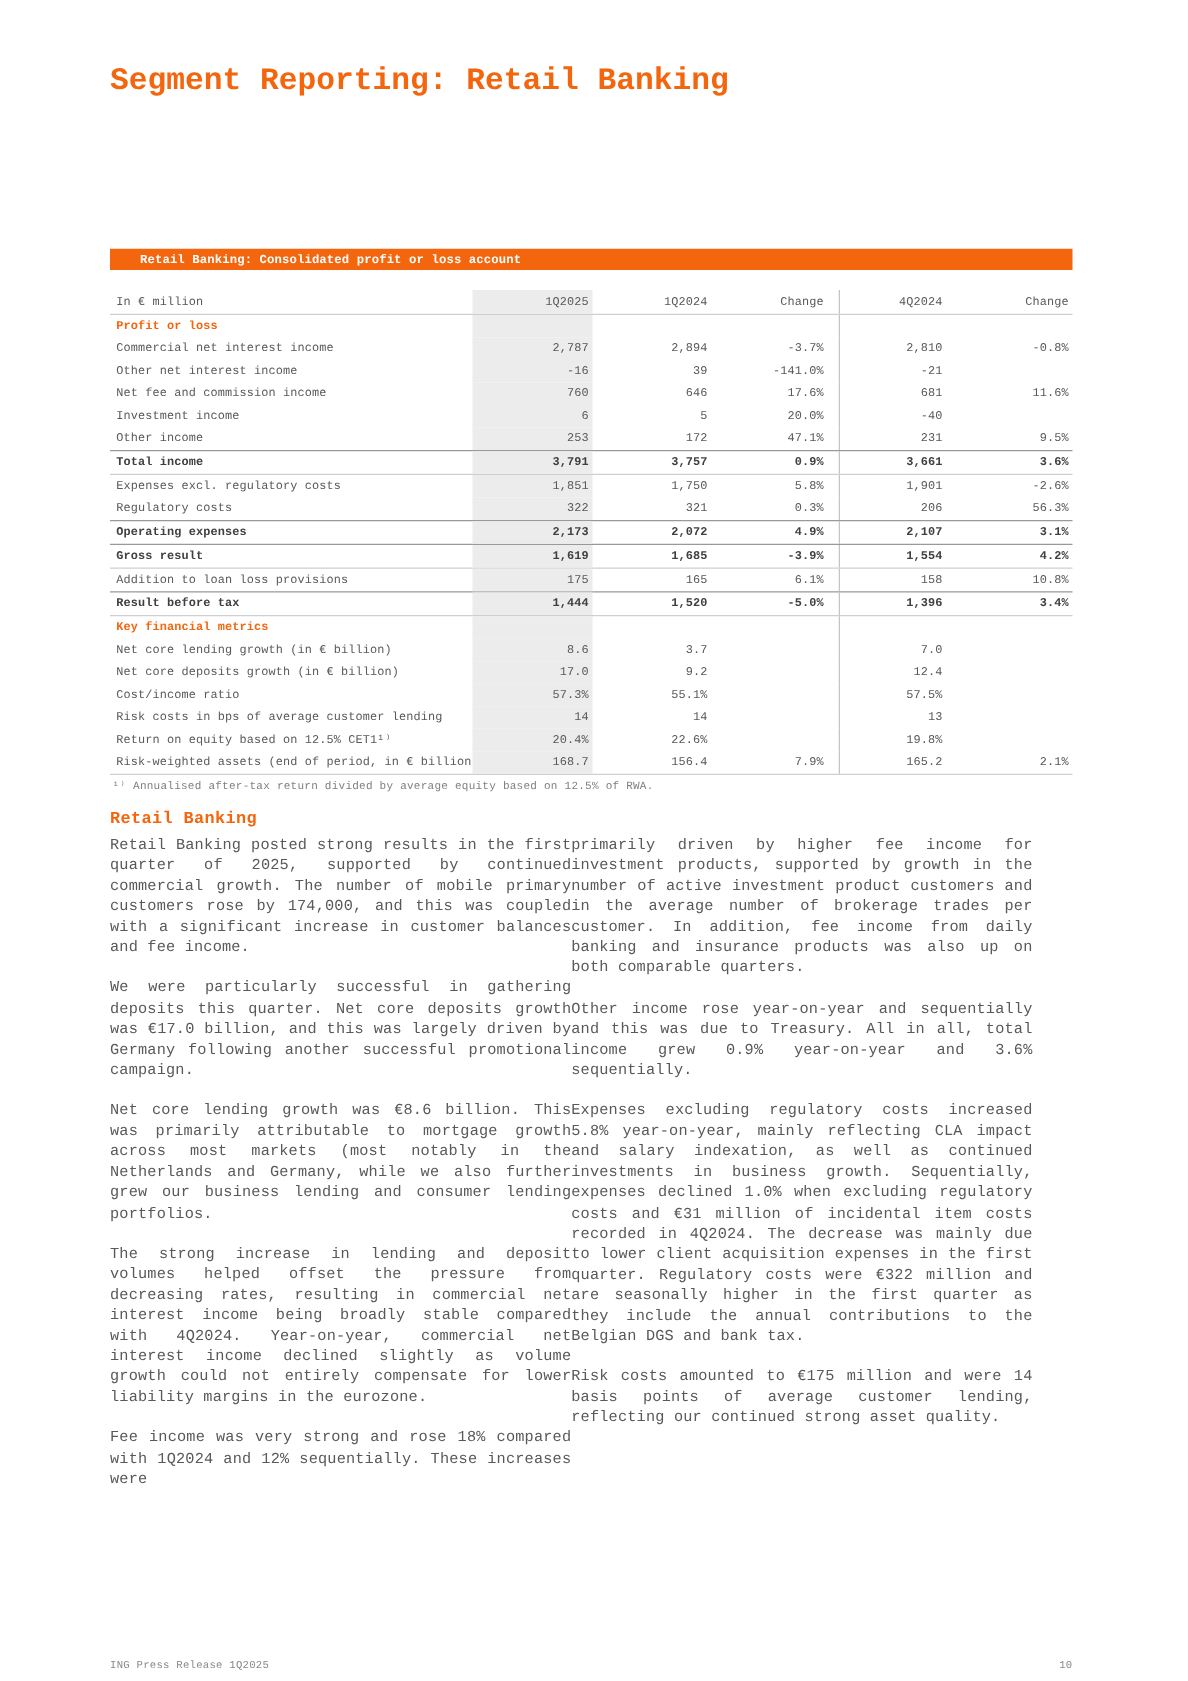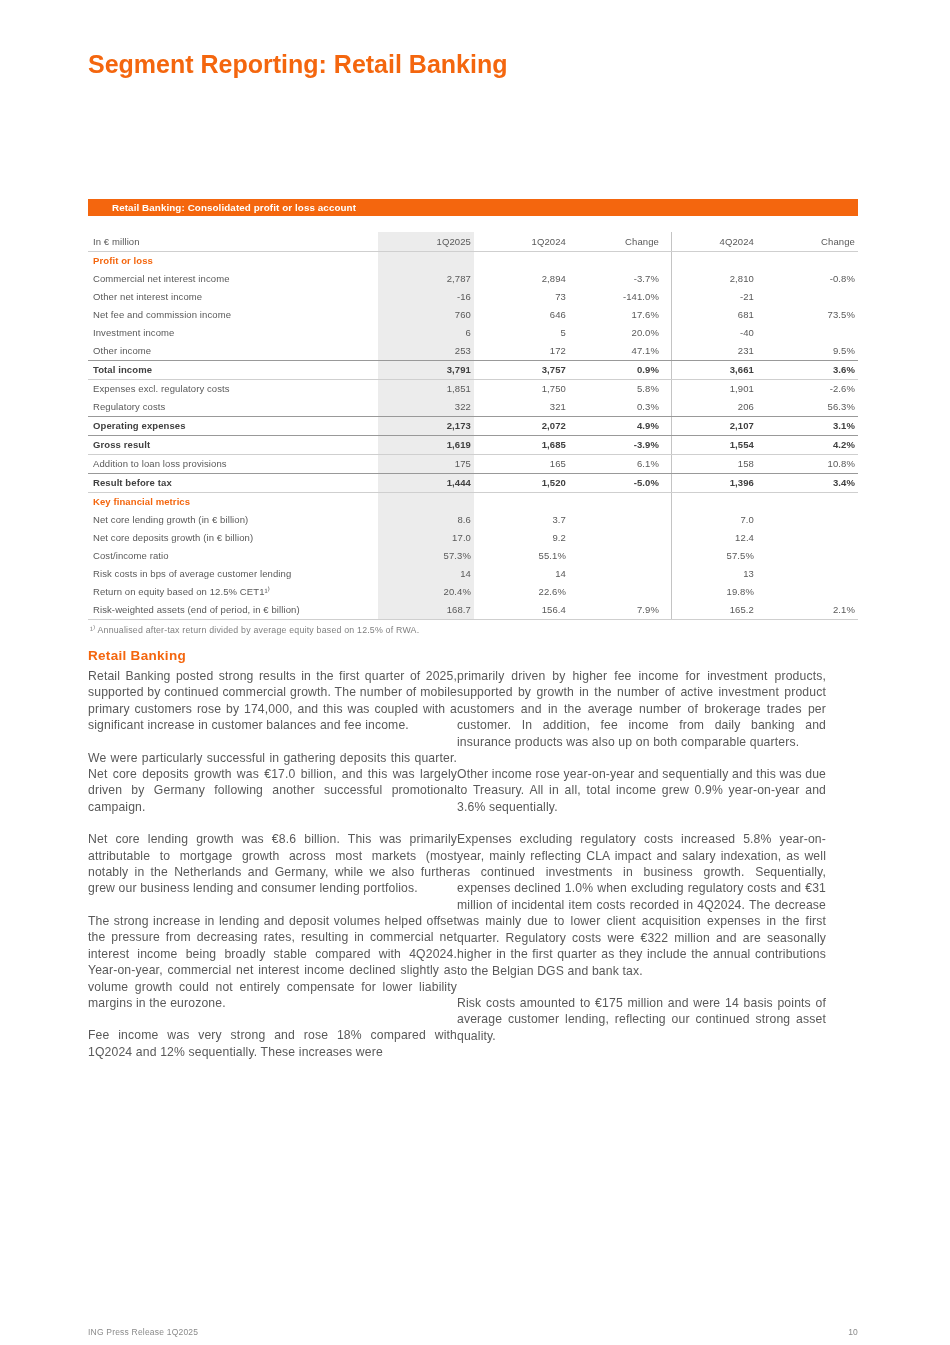--- a/index.html
+++ b/index.html
@@ -1,21 +1,21 @@
 <!DOCTYPE html>
 <html><head>
 <meta charset="utf-8">
 <style>
   html, body { margin: 0; padding: 0; background: #ffffff; }
   .page {
     position: relative;
     width: 950px;
     height: 1345px;
     background: #ffffff;
-    font-family: Liberation Sans, sans-serif;
+    font-family: Liberation Mono, monospace;
     overflow: hidden;
     --accent: #F4660E;
   }
   .page-title {
     position: absolute;
     left: 88px;
     top: 50px;
     margin: 0;
     font-size: 25px;
     font-weight: bold;
@@ -135,32 +135,32 @@
           <div class="cell label">Commercial net interest income</div>
           <div class="cell num c0">2,787</div>
           <div class="cell num c1">2,894</div>
           <div class="cell num c2">-3.7%</div>
           <div class="cell num c3">2,810</div>
           <div class="cell num c4">-0.8%</div>
         </div>
         <div class="trow">
           <div class="cell label">Other net interest income</div>
           <div class="cell num c0">-16</div>
-          <div class="cell num c1">73</div>
+          <div class="cell num c1">39</div>
           <div class="cell num c2">-141.0%</div>
           <div class="cell num c3">-21</div>
           <div class="cell num c4"></div>
         </div>
         <div class="trow">
           <div class="cell label">Net fee and commission income</div>
           <div class="cell num c0">760</div>
           <div class="cell num c1">646</div>
           <div class="cell num c2">17.6%</div>
           <div class="cell num c3">681</div>
-          <div class="cell num c4">73.5%</div>
+          <div class="cell num c4">11.6%</div>
         </div>
         <div class="trow">
           <div class="cell label">Investment income</div>
           <div class="cell num c0">6</div>
           <div class="cell num c1">5</div>
           <div class="cell num c2">20.0%</div>
           <div class="cell num c3">-40</div>
           <div class="cell num c4"></div>
         </div>
         <div class="trow">

